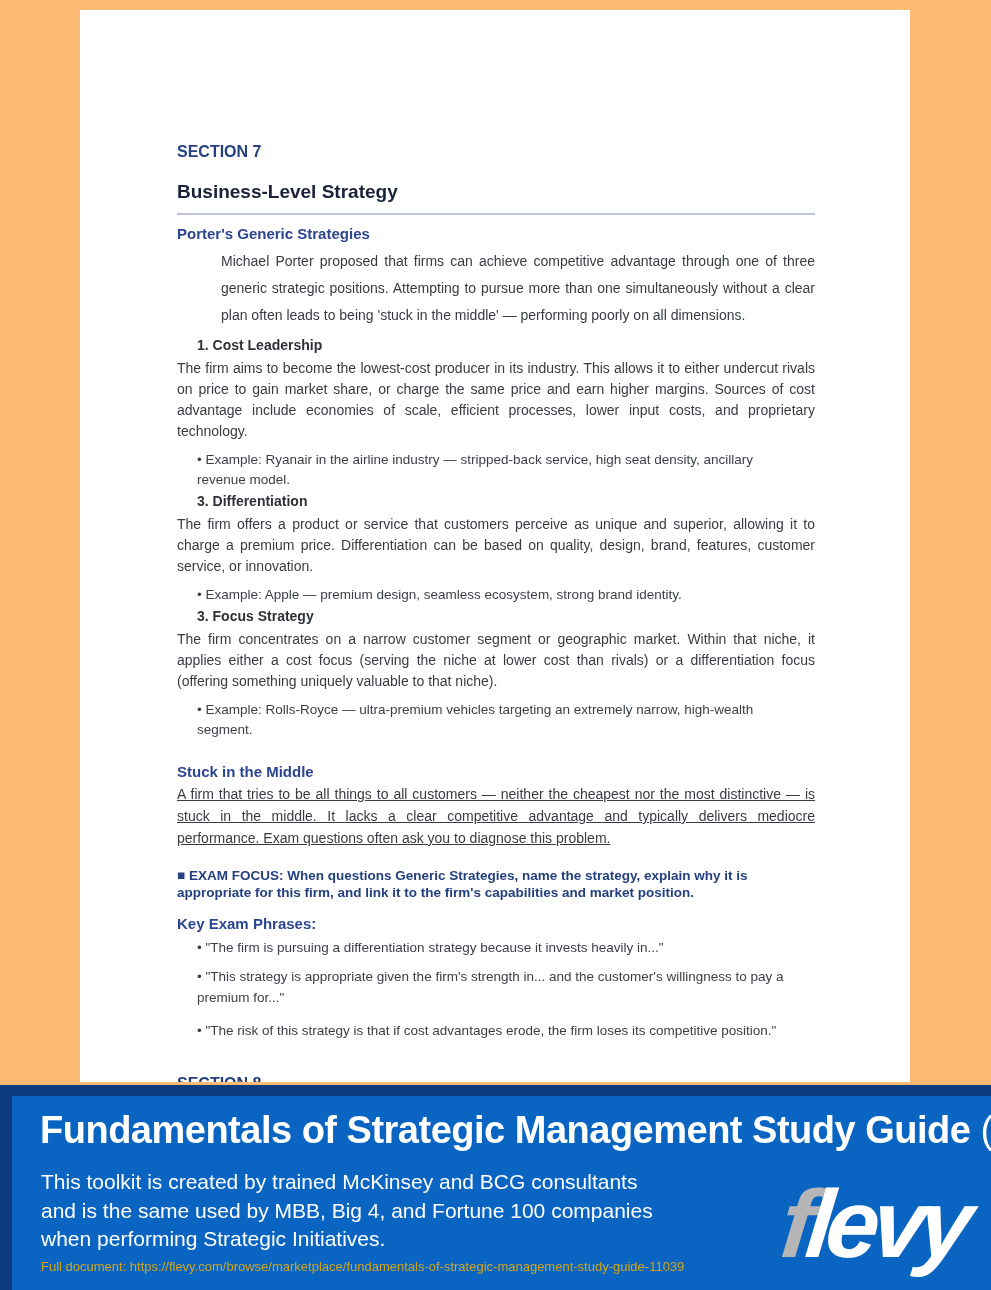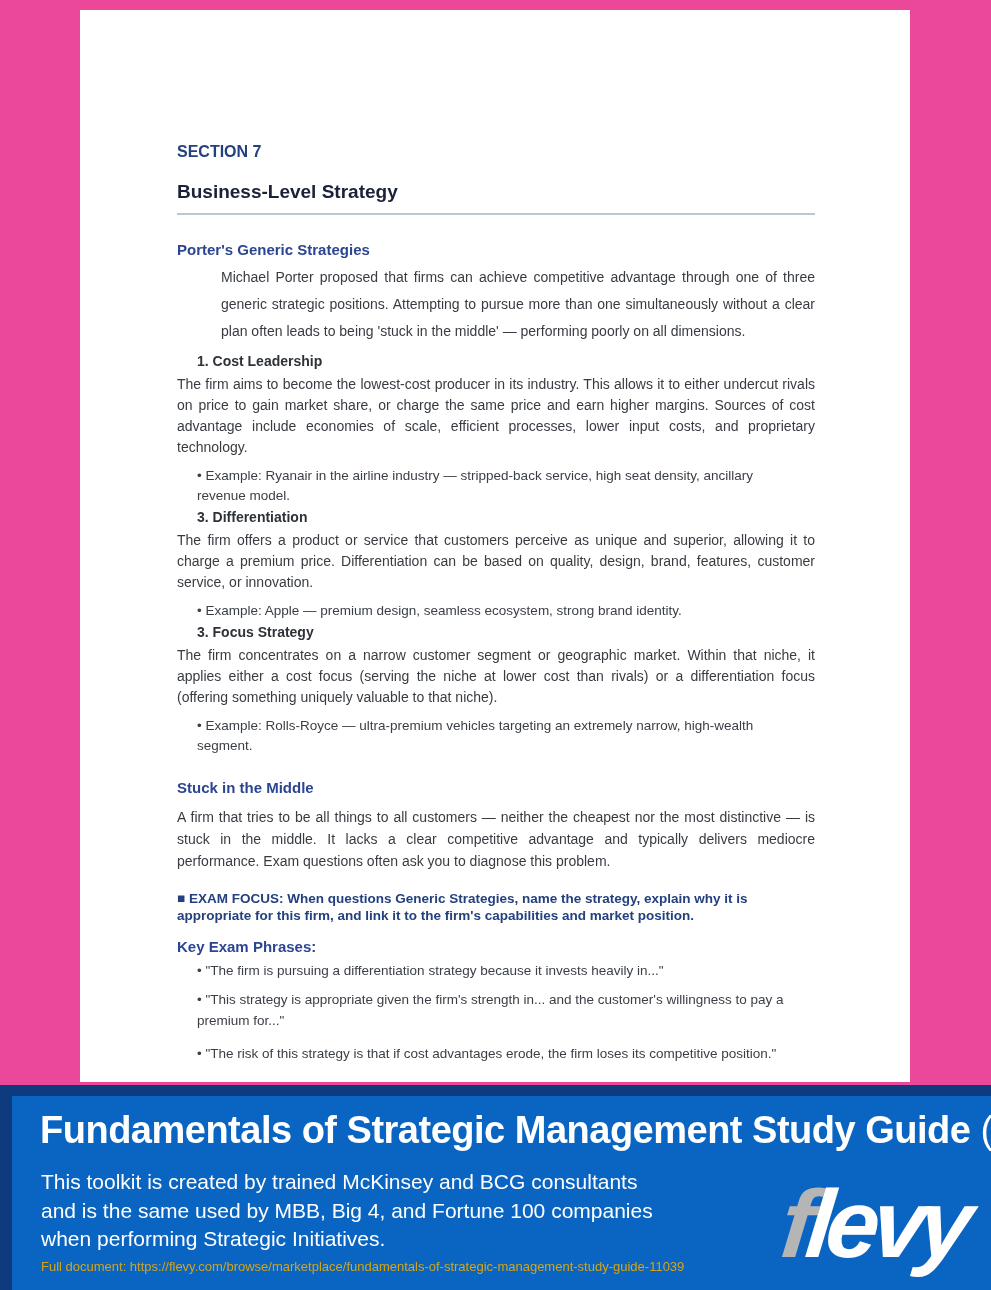--- a/index.html
+++ b/index.html
@@ -1,20 +1,20 @@
 <!DOCTYPE html>
 <html><head>
 <meta charset="utf-8">
 <style>
   html, body { margin: 0; padding: 0; }
   .screen {
     position: relative;
     width: 991px;
     height: 1290px;
-    background: #ec4899;
+    background: #fdba74;
     overflow: hidden;
     font-family: "Liberation Sans", sans-serif;
   }
   
   .doc-page {
     position: absolute;
     left: 80px;
     top: 10px;
     width: 830px;
     height: 1072px;
@@ -37,21 +37,21 @@
     font-weight: 700;
     color: #1a2138;
   }
   .doc-rule {
     margin-top: 10px;
     height: 0;
     border: none;
     border-top: 2px solid #bcc5d9;
   }
   .h-blue {
-    margin-top: 26px;
+    margin-top: 10px;
     font-size: 15px;
     line-height: 17px;
     font-weight: 700;
     color: #2c4590;
   }
   .para {
     margin-top: 6px;
     font-size: 14px;
     line-height: 27px;
     color: #383c42;
@@ -76,25 +76,26 @@
   .example {
     margin-top: 8px;
     margin-left: 20px;
     width: 585px;
     font-size: 13.5px;
     line-height: 20px;
     color: #3a3f46;
   }
   .h-stuck { margin-top: 23px; }
   .para-stuck {
-    margin-top: 10px;
+    margin-top: 3px;
     font-size: 14px;
     line-height: 22px;
     color: #383c42;
     text-align: justify;
+    text-decoration: underline;
   }
   .exam-focus {
     margin-top: 19px;
     width: 640px;
     font-size: 13.5px;
     line-height: 16.5px;
     font-weight: 700;
     color: #24407f;
   }
   .h-phrases { margin-top: 14px; }

